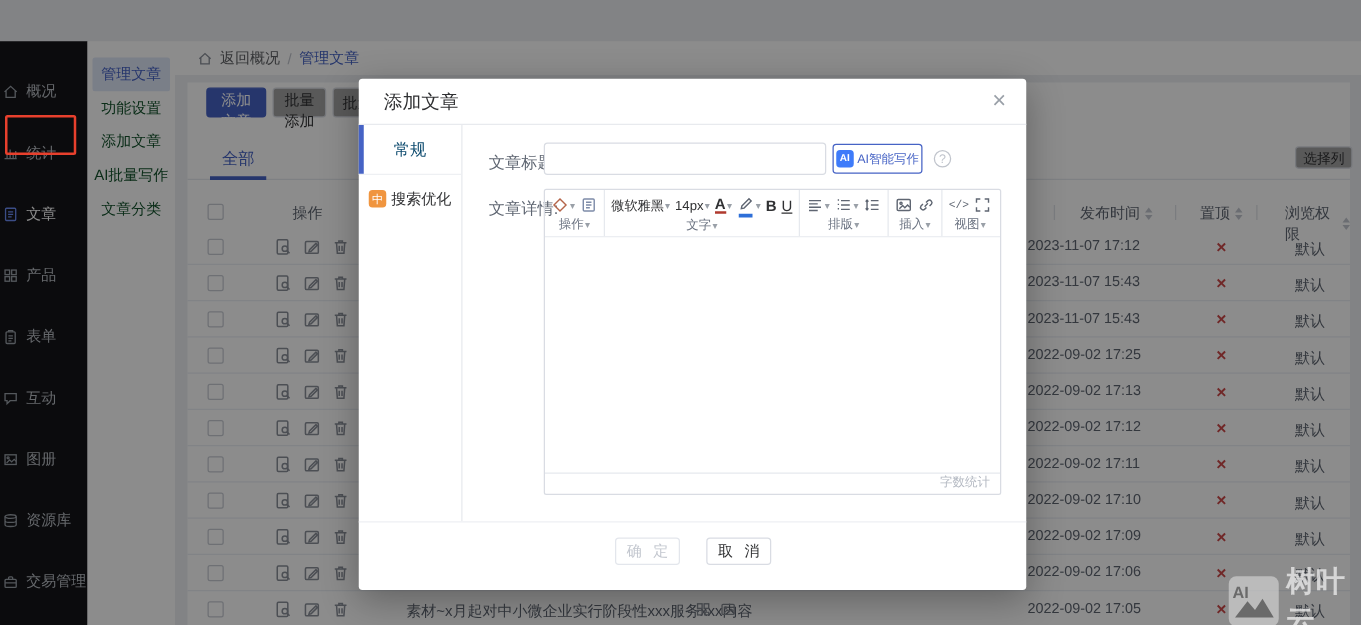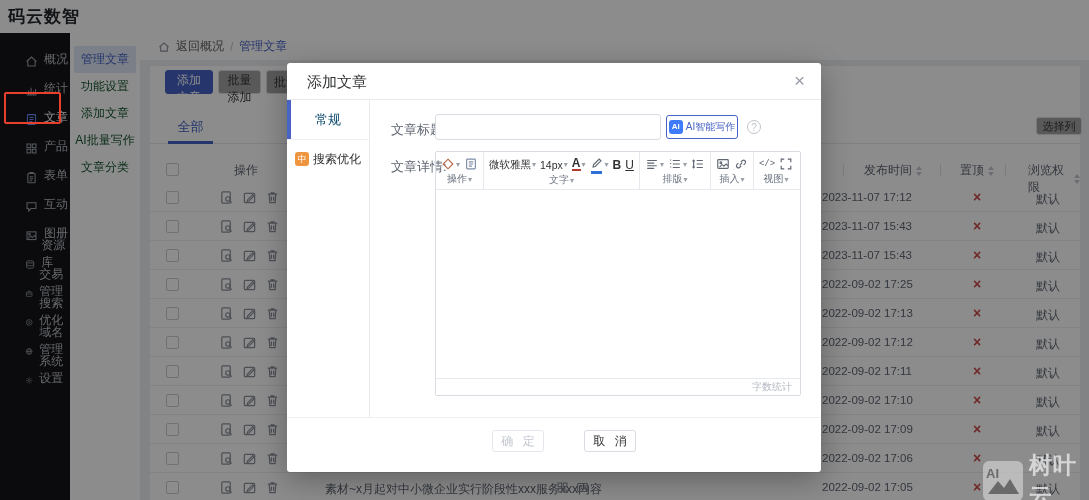--- a/index.html
+++ b/index.html
@@ -4,21 +4,21 @@
 <style>
   html,body{margin:0;padding:0;background:#333;}
   *{box-sizing:border-box;font-family:"Liberation Sans","DejaVu Sans",sans-serif;}
   .screen{position:relative;width:1089px;height:500px;overflow:hidden;background:#edeff3;}
 
   
   .appbar{position:absolute;left:0;top:0;width:1089px;height:33px;background:#fff;}
   .logo{position:absolute;left:8px;top:0;line-height:33px;font-size:17px;font-weight:bold;color:#23262b;letter-spacing:1px;}
 
   .sidenav{position:absolute;left:0;top:33px;width:70px;height:467px;background:#141519;padding-top:6px;}
-  .side-item{height:29px;display:flex;align-items:flex-end;padding-left:25px;color:#b9bdc3;font-size:12px;cursor:pointer;}
+  .side-item{height:29px;display:flex;align-items:center;padding-left:2px;color:#b9bdc3;font-size:12px;cursor:pointer;margin-top:20px;}
   .side-item .sicon{width:13px;height:13px;margin-right:6px;display:inline-flex;color:#9aa0a8;}
   .side-item.active{color:#fff;}
   .side-item.active .sicon{color:#6c8cf5;}
   .sicon svg,.micon svg{width:100%;height:100%;display:block;}
 
   .submenu{position:absolute;left:70px;top:33px;width:70px;height:467px;background:#fff;padding-top:13px;}
   .sub-item{height:27px;line-height:27px;text-align:center;font-size:12px;color:#14532d;margin:0 4px;cursor:pointer;border-radius:2px;}
   .sub-item.active{background:#dfe7f8;color:#4663c5;}
 
   .crumbbar{position:absolute;left:140px;top:33px;width:949px;height:27px;background:#fff;display:flex;align-items:center;padding-left:18px;gap:6px;font-size:12px;}
@@ -107,36 +107,33 @@
   .marker{display:inline-flex;flex-direction:column;align-items:center;}
   .marker .mbar{width:11px;height:3px;background:#2e6fd8;margin-top:1px;}
   .bbold{font-size:12px;font-weight:bold;color:#303133;}
   .uund{font-size:12px;color:#303133;text-decoration:underline;}
   .codetxt{font-size:9px;font-family:"Liberation Mono","DejaVu Sans Mono",monospace;color:#5f6672;}
   .econtent{height:188px;background:#fff;}
   .estatus{height:17px;border-top:1px solid #e6e9ee;text-align:right;font-size:10px;color:#b4b9c2;line-height:16px;padding-right:8px;}
 
   .m-footline{position:absolute;left:0;top:354px;right:0;height:1px;background:#eef0f3;}
   .m-ok{position:absolute;left:205px;top:367px;width:52px;height:22px;border:1px solid #e3e6ec;border-radius:3px;background:#fff;color:#c3c7cf;font-size:12px;letter-spacing:3px;padding:0 0 0 3px;}
-  .m-cancel{position:absolute;left:278px;top:367px;width:52px;height:22px;border:1px solid #d9dce3;border-radius:3px;background:#fff;color:#303133;font-size:12px;letter-spacing:3px;padding:0 0 0 3px;cursor:pointer;margin-left:19px;}
+  .m-cancel{position:absolute;left:278px;top:367px;width:52px;height:22px;border:1px solid #d9dce3;border-radius:3px;background:#fff;color:#303133;font-size:12px;letter-spacing:3px;padding:0 0 0 3px;cursor:pointer;}
 
   
   .watermark{position:absolute;left:983px;top:450px;z-index:40;display:flex;align-items:center;gap:6px;}
   .wm-icon{width:46px;height:40px;background:rgba(216,216,216,0.62);border-radius:6px;display:flex;align-items:center;justify-content:center;}
   .wm-icon svg{width:40px;height:34px;}
   .wm-text{font-size:23px;font-weight:bold;color:rgba(230,230,230,0.82);letter-spacing:1px;}
 </style>
 </head>
 <body>
 
 <div class="screen">
 
-  <div class="appbar">
-    <div class="logo">码云数智</div>
-  </div>
 
   <div class="sidenav">
       <div class="side-item">
         <span class="sicon">
           <svg viewBox="0 0 16 16" fill="none" stroke="currentColor" stroke-width="1.3">
             <path d="M2 8 L8 2.5 L14 8 M3.5 7 V13.5 H12.5 V7"></path>
           </svg>
         </span>
         <span class="slabel">概况</span>
       </div>

